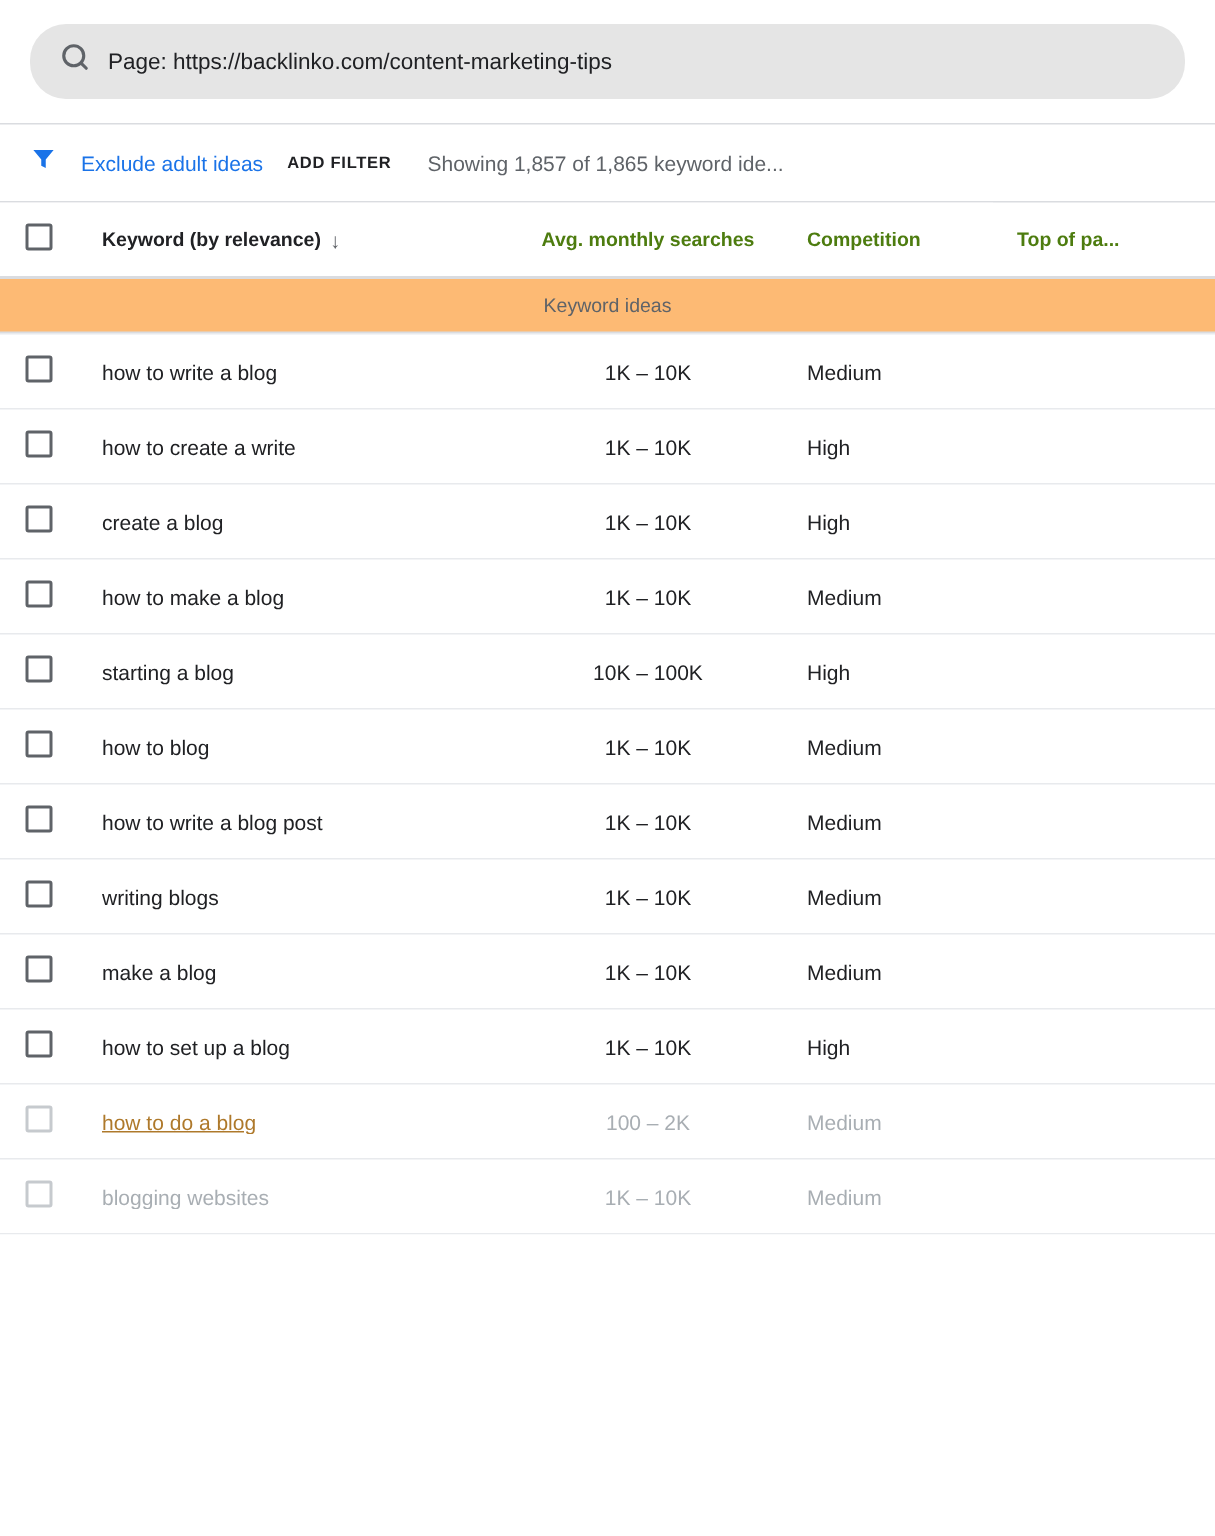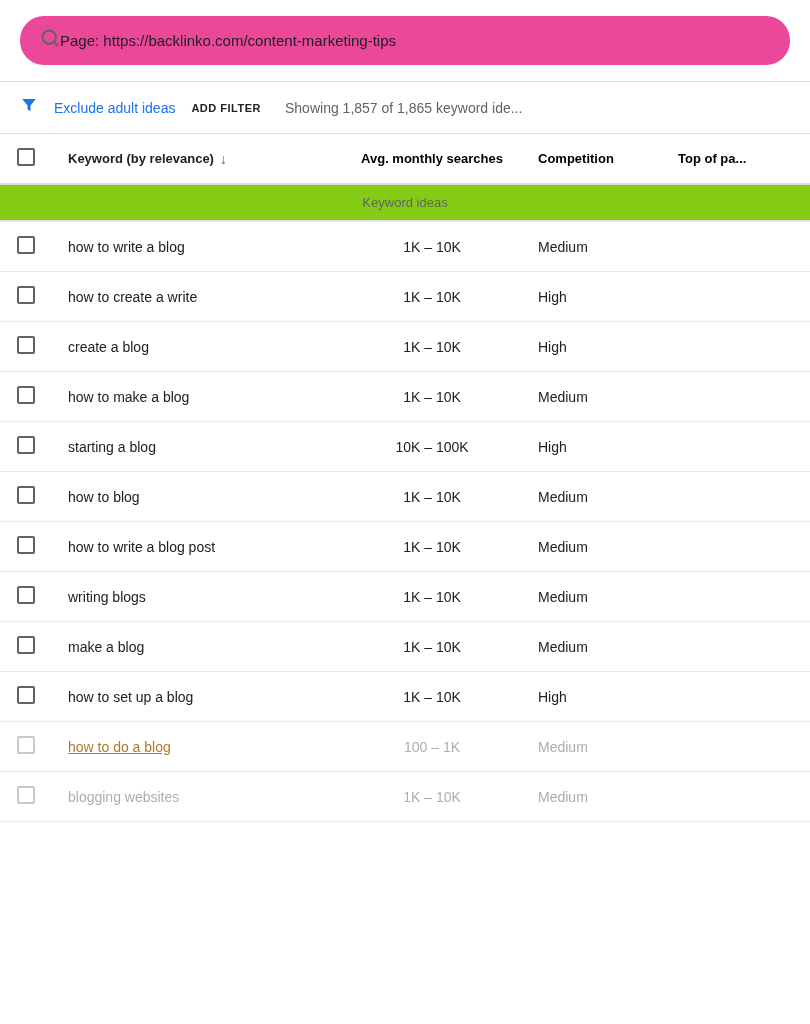--- a/index.html
+++ b/index.html
@@ -12,24 +12,25 @@
       font-family: Arial, sans-serif;
       background: #fff;
       width: 810px;
       min-height: 1024px;
       overflow-x: hidden;
     }
 
     .search-bar {
       display: flex;
       align-items: center;
-      background: #ec4899;
+      background: #e5e5e5;
       border-radius: 24px;
       margin: 16px 20px;
       padding: 12px 20px;
+      gap: 12px;
     }
 
     .search-icon-wrapper {
       color: #5f6368;
       font-size: 20px;
     }
 
     .search-url {
       font-size: 15px;
       color: #202124;
@@ -85,21 +86,21 @@
     }
 
     thead tr {
       border-bottom: 2px solid #dadce0;
     }
 
     thead th {
       padding: 14px 16px;
       font-size: 13px;
       font-weight: 600;
-      color: #000000;
+      color: #4d7c0f;
       text-align: left;
       background: #fff;
     }
 
     thead th:first-child {
       width: 52px;
       text-align: center;
     }
 
     thead th:nth-child(2) {
@@ -127,21 +128,21 @@
       align-items: center;
       gap: 6px;
     }
 
     .sort-arrow {
       font-size: 14px;
       color: #5f6368;
     }
 
     .section-header {
-      background: #84cc16;
+      background: #fdba74;
       padding: 10px 20px;
       font-size: 13px;
       color: #5f6368;
       border-bottom: 1px solid #dadce0;
     }
 
     tbody tr {
       border-bottom: 1px solid #e8eaed;
     }
 
@@ -298,21 +299,21 @@
         <tr>
           <td><span class="checkbox"></span></td>
           <td style="font-size: 14px;">how to set up a blog</td>
           <td style="text-align: center; font-size: 14px;">1K – 10K</td>
           <td style="font-size: 14px;">High</td>
           <td></td>
         </tr>
         <tr style="opacity: 0.85;">
           <td><span class="checkbox disabled"></span></td>
           <td style="font-size: 14px; color: #a16207; text-decoration: underline;">how to do a blog</td>
-          <td style="text-align: center; font-size: 14px; color: rgb(154, 160, 166);">100 – 1K</td>
+          <td style="text-align: center; font-size: 14px; color: rgb(154, 160, 166);">100 – 2K</td>
           <td style="font-size: 14px; color: rgb(154, 160, 166);">Medium</td>
           <td></td>
         </tr>
         <tr style="opacity: 0.85;">
           <td><span class="checkbox disabled"></span></td>
           <td style="font-size: 14px; color: rgb(154, 160, 166);">blogging websites</td>
           <td style="text-align: center; font-size: 14px; color: rgb(154, 160, 166);">1K – 10K</td>
           <td style="font-size: 14px; color: rgb(154, 160, 166);">Medium</td>
           <td></td>
         </tr>

